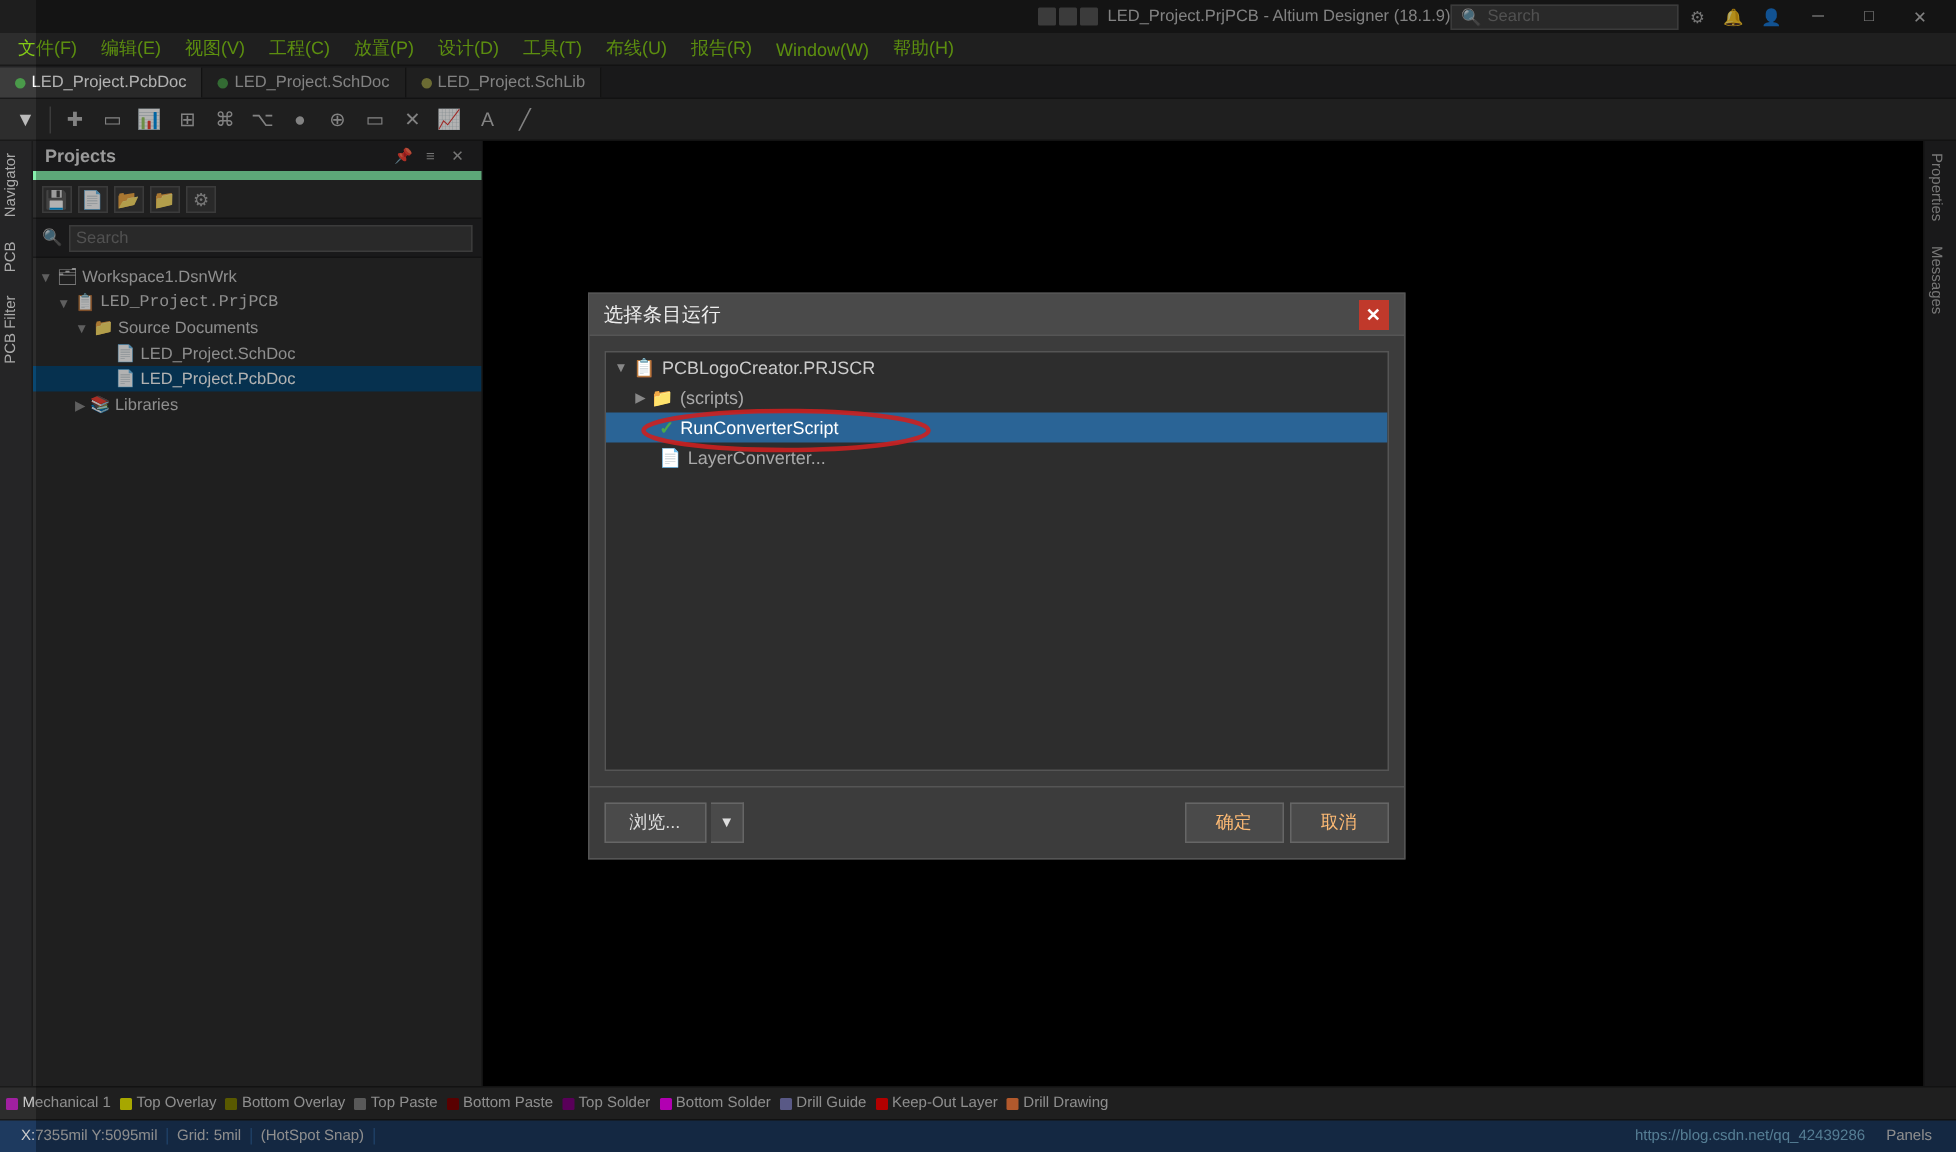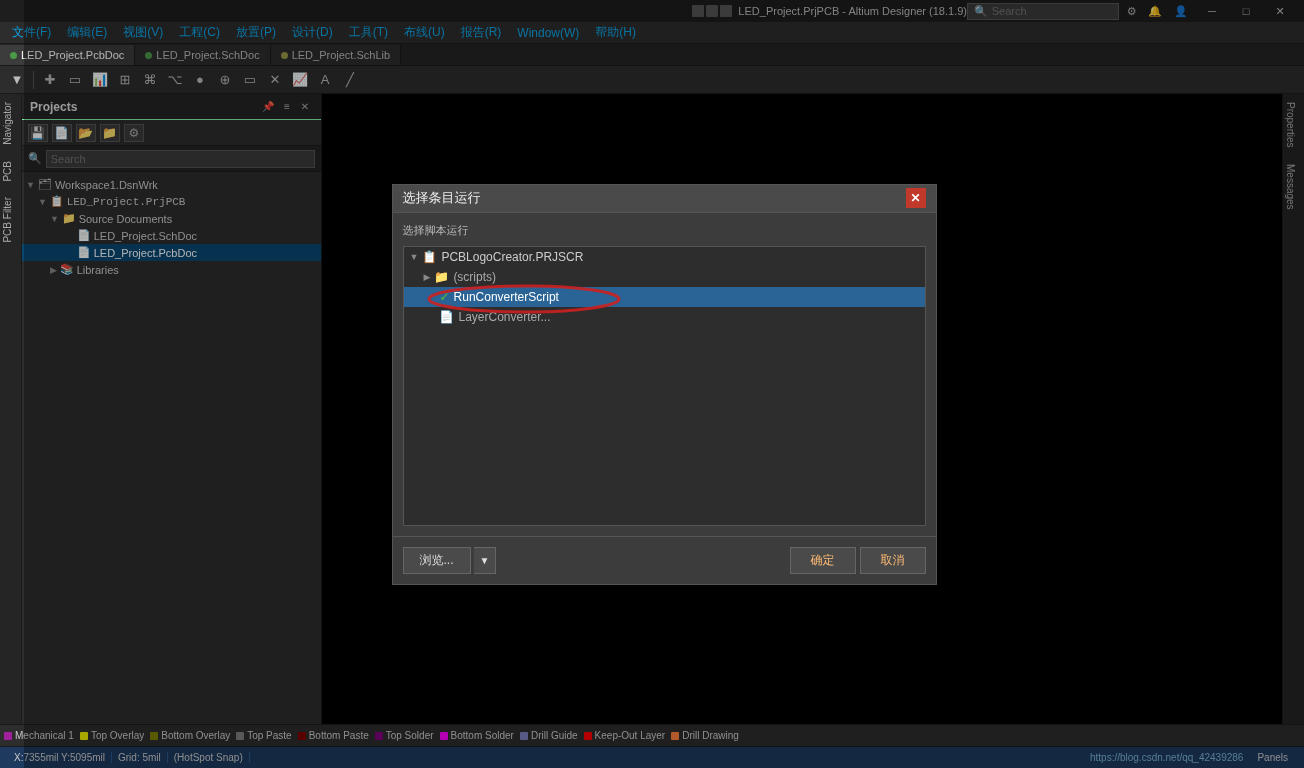--- a/index.html
+++ b/index.html
@@ -35,21 +35,21 @@
     }
 
     
     #menubar {
       height: 22px;
       background: #2d2d2d;
       display: flex;
       align-items: center;
       padding: 0 4px;
       font-size: 12px;
-      color: #0ea5e9;
+      color: #84cc16;
       border-bottom: 1px solid #1a1a1a;
     }
     #menubar .menu-item {
       padding: 2px 8px;
       cursor: pointer;
       white-space: nowrap;
     }
 
     
     #tabbar {
@@ -111,21 +111,21 @@
       display: flex;
       flex-direction: column;
     }
     #projects-header {
       height: 26px;
       background: #252526;
       display: flex;
       align-items: center;
       justify-content: space-between;
       padding: 0 8px;
-      border-bottom: 1px solid #86efac;
+      border-bottom: 6px solid #86efac;
     }
     #projects-header .title {
       font-size: 12px; color: #ddd; font-weight: bold;
     }
     #projects-header .header-btns {
       display: flex; gap: 2px; align-items: center;
     }
     #projects-header .header-btn {
       width: 16px; height: 16px;
       display: flex; align-items: center; justify-content: center;
@@ -587,21 +587,20 @@
   <span style="padding:0 8px;cursor:pointer;color:#ccc;">Panels</span>
 </div>
 
 <div id="dialog-overlay">
   <div id="dialog">
     <div id="dialog-titlebar">
       <span class="dtitle">选择条目运行</span>
       <div id="dialog-close">✕</div>
     </div>
     <div id="dialog-content">
-      <div id="dialog-subtitle">选择脚本运行</div>
       <div id="script-tree">
 
         <div class="script-item">
           <span class="script-arrow">▼</span>
           <span>📋</span>
           <span>PCBLogoCreator.PRJSCR</span>
         </div>
 
         <div class="script-item" style="padding-left:20px;">
           <span class="script-arrow">▶</span>

